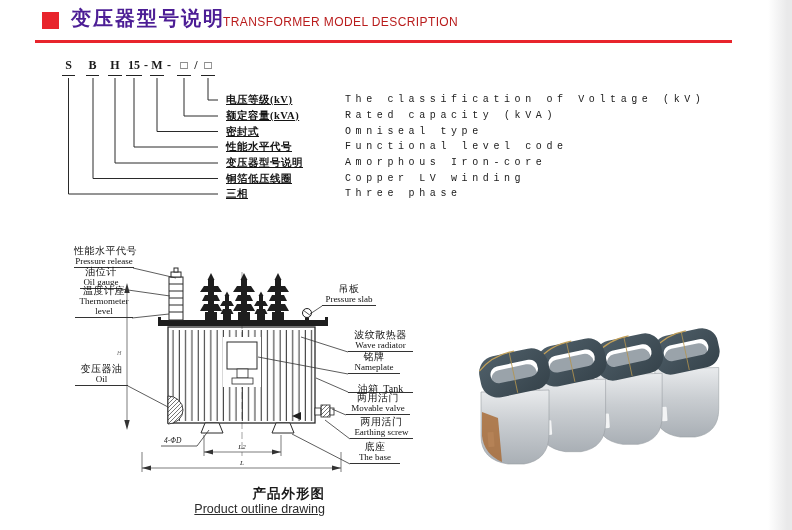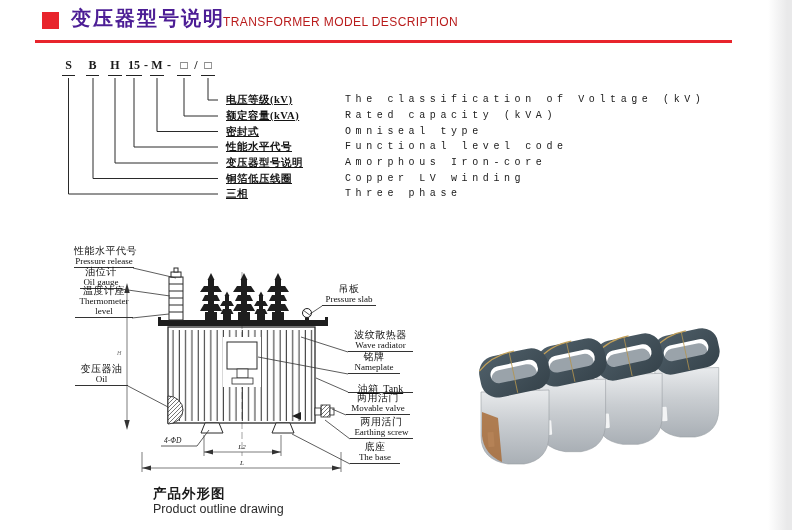--- a/index.html
+++ b/index.html
@@ -20,25 +20,25 @@
   .legend-cn{position:absolute;left:226px;white-space:nowrap;
              font:600 10.5px/13px "Liberation Serif",serif;color:#151515;letter-spacing:0.5px;text-decoration:underline;}
   .legend-en{position:absolute;left:345px;white-space:nowrap;
              font:10px/13px "Liberation Mono",monospace;color:#202020;letter-spacing:4.6px;}
 
   
   .dlabel{position:absolute;text-align:center;color:#101010;border-bottom:1px solid #333;
           padding-bottom:1px;}
   .dlabel .cn{display:block;font:500 10px/11px "Liberation Serif",serif;letter-spacing:0.5px;white-space:nowrap;}
   .dlabel .en{display:block;font:9px/10px "Liberation Serif",serif;white-space:nowrap;}
-  .dlabel.inline .cn,.dlabel.inline .en{display:inline;font:500 10px/12px "Liberation Serif",serif;text-decoration:underline;}
-
-  .caption{left:153px;top:486px;width:172px;text-align:left;}
+  .dlabel.inline .cn,.dlabel.inline .en{display:inline;font:500 10px/12px "Liberation Serif",serif;}
+
+  .caption{left:153px;top:486px;width:172px;text-align:right;}
   .caption .cn{font:bold 13.5px/15px "Liberation Sans",sans-serif;color:#1a1a1a;letter-spacing:1px;}
-  .caption .en{font:12.5px/15px "Liberation Sans",sans-serif;color:#2a2a2a;margin-top:1px;}
+  .caption .en{font:12.5px/15px "Liberation Sans",sans-serif;color:#2a2a2a;margin-top:1px;text-decoration:underline;}
 
   .edge-strip{right:0;top:0;width:24px;height:530px;
               background:linear-gradient(to right, rgba(235,235,236,0), #e9e9ea 80%);}
   svg{display:block;}
 </style>
 </head>
 <body>
 
 <div class="abs hdr-square"></div>
 <div class="abs hdr-cn">变压器型号说明</div>

